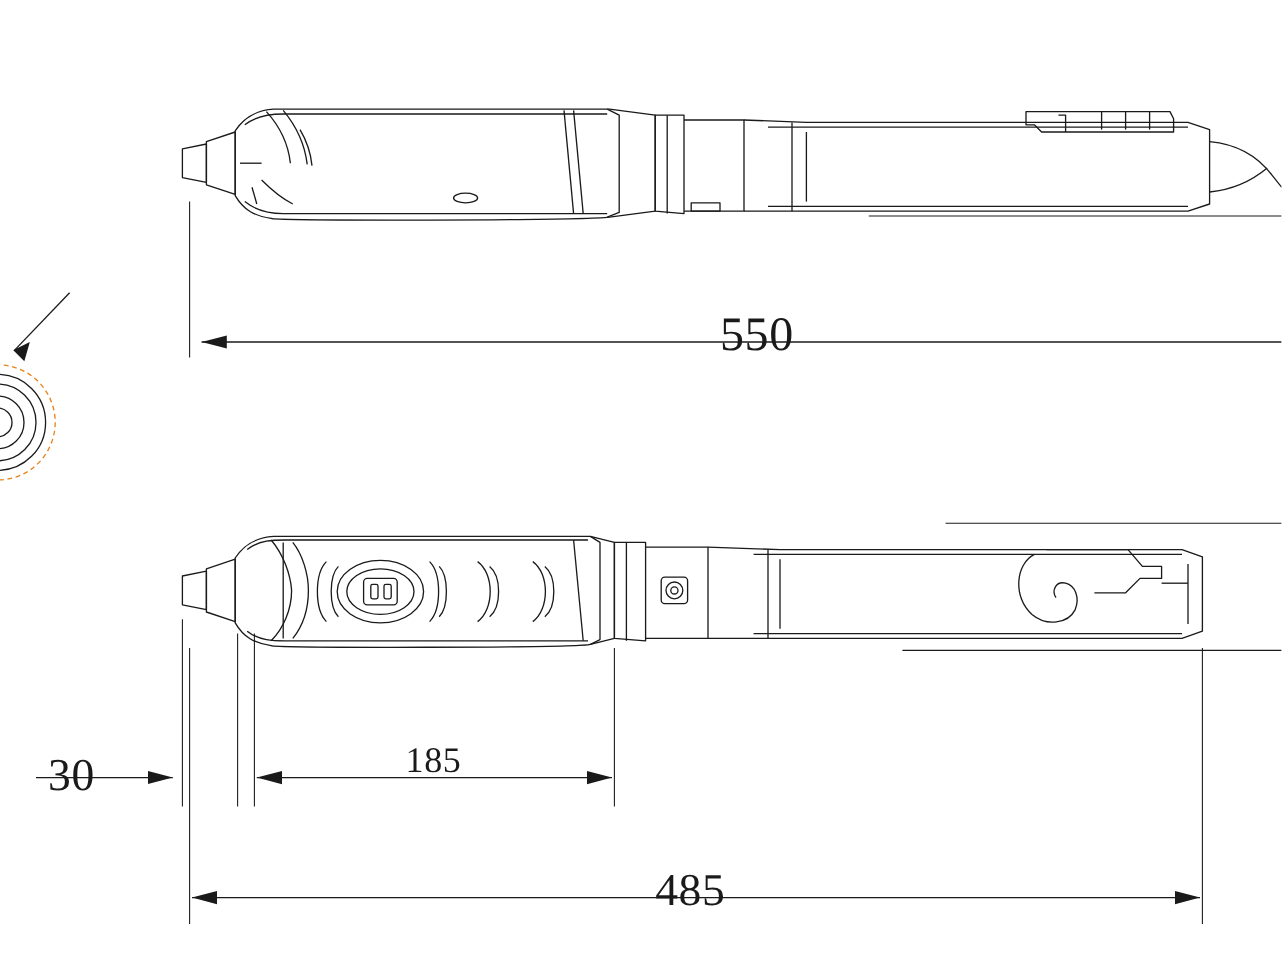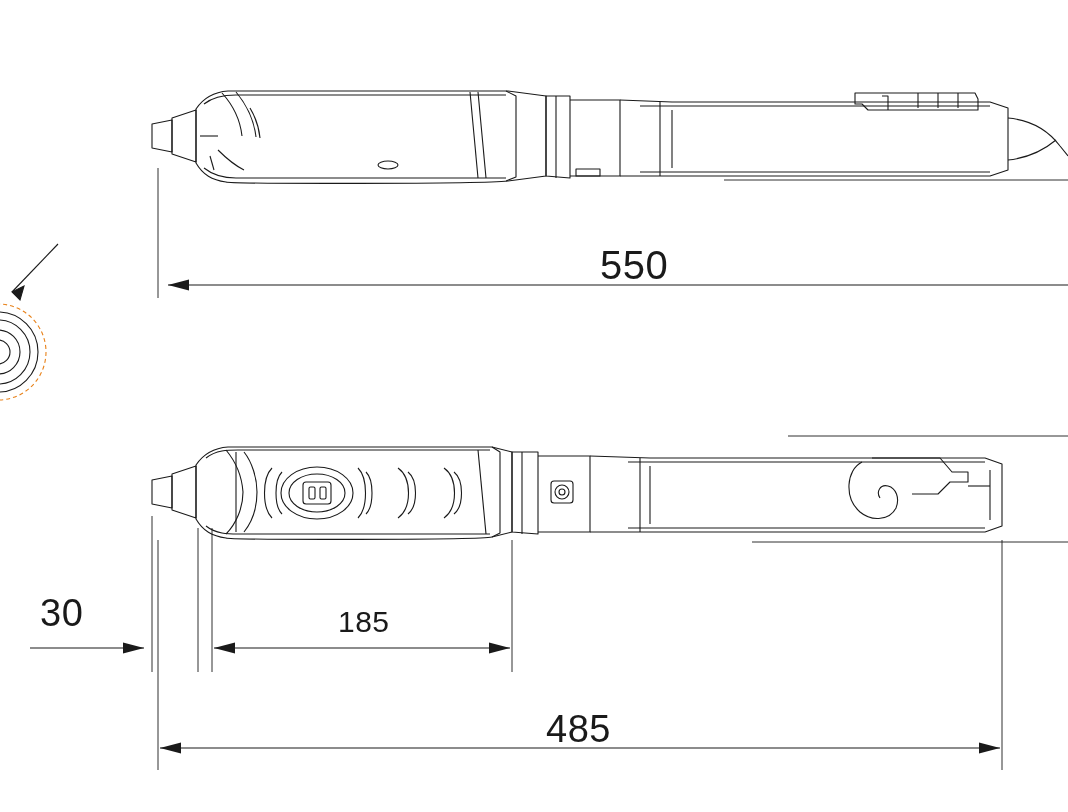--- a/index.html
+++ b/index.html
@@ -16,28 +16,29 @@
   }
   #canvas {
     position: absolute;
     left: 0; top: 0;
     width: 1068px;
     height: 812px;
   }
   .dim-label {
     position: absolute;
     color: #1a1a1a;
-    font-family: Liberation Sans, sans-serif;
+    font-family: Liberation Serif, serif;
     font-weight: 400;
     white-space: nowrap;
     letter-spacing: 0.5px;
+    margin-top: 12px;
   }
   #lbl-550 { left: 600px; top: 243px; font-size: 40px; }
   #lbl-185 { left: 338px; top: 605px; font-size: 30px; }
-  #lbl-30  { left: 40px;  top: 592px; font-size: 38px; }
+  #lbl-30  { left: 40px;  top: 612px; font-size: 38px; }
   #lbl-485 { left: 546px; top: 708px; font-size: 38px; }
 </style>
 </head>
 <body>
 
 <svg id="canvas" viewBox="0 0 1068 812" xmlns="http://www.w3.org/2000/svg">
 
   <defs>
     <marker id="arrL" markerWidth="22" markerHeight="14" refX="1" refY="7" orient="auto" markerUnits="userSpaceOnUse">
       <path d="M1,7 L22,1.5 L22,12.5 Z" fill="#1a1a1a"></path>

